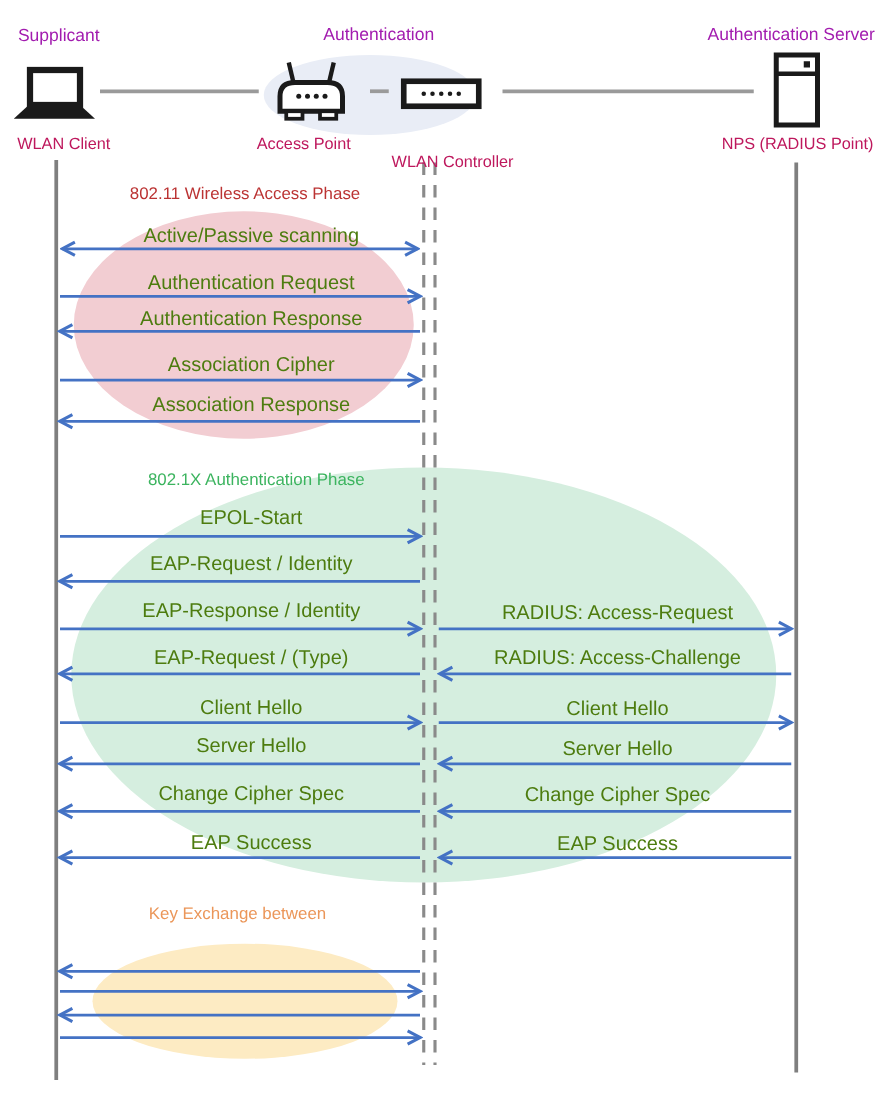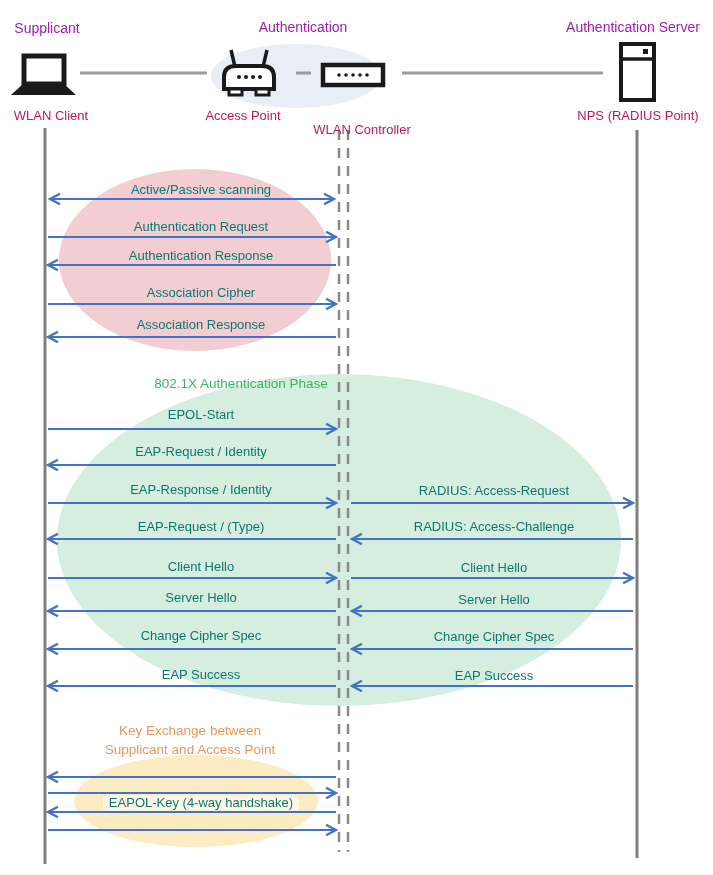--- a/index.html
+++ b/index.html
@@ -16,23 +16,23 @@
     transform:translate(-50%,-50%);
     white-space:nowrap;
     font-size:13px;
     color:#3d3d3d;
     line-height:1.15;
   }
   .actor{font-size:14px;color:#a21caf;}
   .device{font-size:13px;color:#be185d;}
   .phase{font-size:13.5px;}
   .phase-red{color:#BB3333;}
-  .phase-green{color:#3CB45F;margin-left:36px;}
+  .phase-green{color:#3CB45F;}
   .phase-orange{color:#EB9659;text-align:right;}
-  .msg{font-size:13px;color:#0f766e;}
+  .msg{font-size:16px;color:#4d7c0f;}
   .key-label{
     background:rgba(255,255,255,0.6);
     padding:0 6px;
     border-radius:2px;
   }
 </style>
 </head>
 <body>
 
 <div class="stage">
@@ -130,38 +130,37 @@
 
   <div class="lbl actor" style="left:47px;top:28px">Supplicant</div>
   <div class="lbl actor" style="left:303px;top:27px">Authentication</div>
   <div class="lbl actor" style="left:633px;top:27px">Authentication Server</div>
 
   <div class="lbl device" style="left:51px;top:116px">WLAN Client</div>
   <div class="lbl device" style="left:243px;top:116px">Access Point</div>
   <div class="lbl device" style="left:362px;top:130px">WLAN Controller</div>
   <div class="lbl device" style="left:638px;top:116px">NPS (RADIUS Point)</div>
 
+  <div class="lbl phase phase-red" style="left:196px;top:155px">802.11 Wireless Access Phase</div>
   <div class="lbl phase phase-green" style="left:205px;top:384px">802.1X Authentication Phase</div>
   <div class="lbl phase phase-orange" style="left:190px;top:731px">Key Exchange between</div>
-  <div class="lbl phase phase-orange" style="left:190px;top:750px">Supplicant and Access Point</div>
 
   <div class="lbl msg" style="left:201px;top:190px">Active/Passive scanning</div>
   <div class="lbl msg" style="left:201px;top:227px">Authentication Request</div>
   <div class="lbl msg" style="left:201px;top:256px">Authentication Response</div>
   <div class="lbl msg" style="left:201px;top:293px">Association Cipher</div>
   <div class="lbl msg" style="left:201px;top:325px">Association Response</div>
   <div class="lbl msg" style="left:201px;top:415px">EPOL-Start</div>
   <div class="lbl msg" style="left:201px;top:452px">EAP-Request / Identity</div>
   <div class="lbl msg" style="left:201px;top:490px">EAP-Response / Identity</div>
   <div class="lbl msg" style="left:201px;top:527px">EAP-Request / (Type)</div>
   <div class="lbl msg" style="left:201px;top:567px">Client Hello</div>
   <div class="lbl msg" style="left:201px;top:598px">Server Hello</div>
   <div class="lbl msg" style="left:201px;top:636px">Change Cipher Spec</div>
   <div class="lbl msg" style="left:201px;top:675px">EAP Success</div>
-  <div class="lbl msg key-label" style="left:201px;top:803px">EAPOL-Key (4-way handshake)</div>
 
   <div class="lbl msg" style="left:494px;top:491px">RADIUS: Access-Request</div>
   <div class="lbl msg" style="left:494px;top:527px">RADIUS: Access-Challenge</div>
   <div class="lbl msg" style="left:494px;top:568px">Client Hello</div>
   <div class="lbl msg" style="left:494px;top:600px">Server Hello</div>
   <div class="lbl msg" style="left:494px;top:637px">Change Cipher Spec</div>
   <div class="lbl msg" style="left:494px;top:676px">EAP Success</div>
 
 </div>
 

